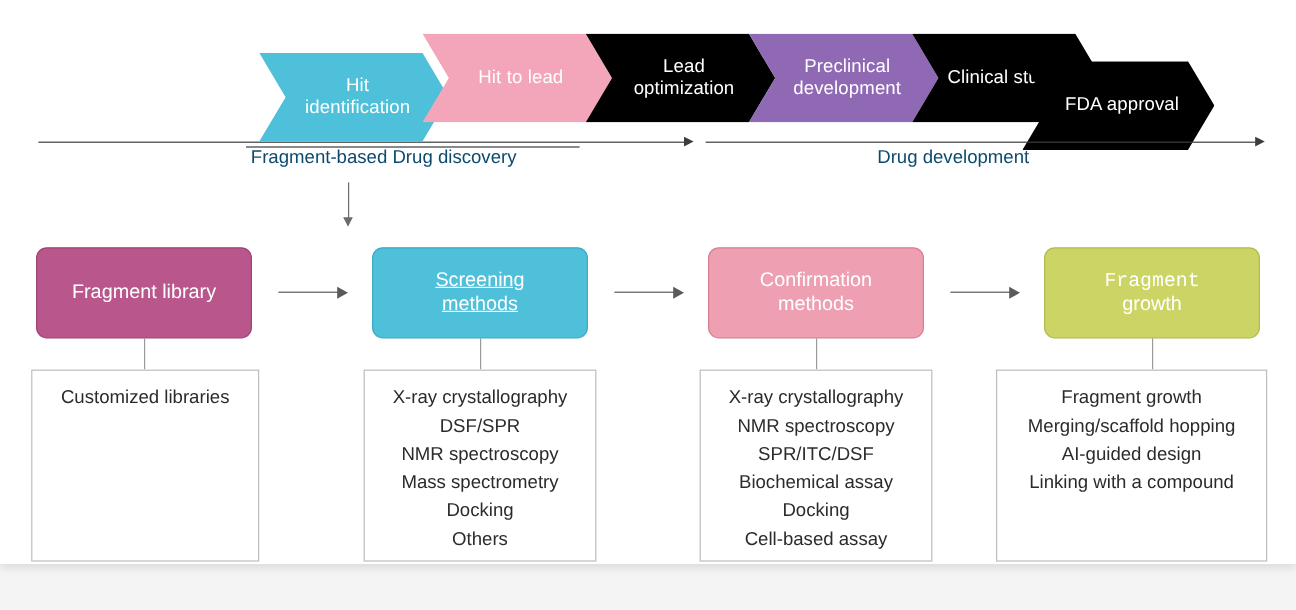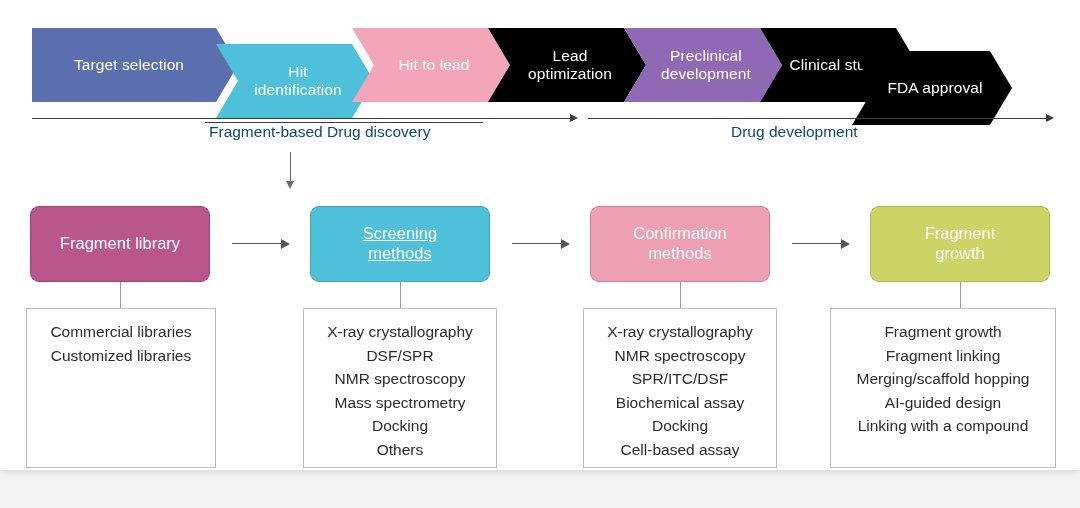--- a/index.html
+++ b/index.html
@@ -89,23 +89,20 @@
   }
 </style>
 </head>
 <body>
 
 <div id="page">
   <div class="card">
 
     <div class="banner">
 
-      <div class="chev first" style="left:0px;width:206px;background:#5b6fae;">
-        <span>Target selection</span>
-      </div>
 
       <div class="chev mid" style="left:184px;width:158px;background:#4ec0d9;margin-top:16px;">
         <span>
             <div>Hit</div>
             <div>identification</div>
           </span>
       </div>
 
       <div class="chev mid" style="left:320px;width:158px;background:#f3a6b9;">
         <span>Hit to lead</span>
@@ -162,41 +159,40 @@
 
     <div class="stage" style="left:590px;width:180px;background:#ef9fb2;border:1px solid #d4808f;">
       <div>
         <span style="display: block;">Confirmation</span>
         <span style="display: block;">methods</span>
       </div>
     </div>
 
     <div class="stage" style="left:870px;width:180px;background:#cdd466;border:1px solid #b2b94e;">
       <div>
-        <span style="display: block;">Fragment</span>
+        <span style="display: block; font-family: Liberation Mono, monospace;">Fragment</span>
         <span style="display: block;">growth</span>
       </div>
     </div>
 
     <div class="sarrow" style="left:232px;top:243px;width:50px;"></div>
     <div class="sarrowhead" style="left:281px;top:239px;"></div>
 
     <div class="sarrow" style="left:512px;top:243px;width:50px;"></div>
     <div class="sarrowhead" style="left:561px;top:239px;"></div>
 
     <div class="sarrow" style="left:792px;top:243px;width:50px;"></div>
     <div class="sarrowhead" style="left:841px;top:239px;"></div>
 
     <div class="hlink" style="left:120px;top:282px;height:26px;"></div>
     <div class="hlink" style="left:400px;top:282px;height:26px;"></div>
     <div class="hlink" style="left:680px;top:282px;height:26px;"></div>
     <div class="hlink" style="left:960px;top:282px;height:26px;"></div>
 
     <div class="detail" style="left:26px;width:190px;height:160px;">
-      <div>Commercial libraries</div>
       <div>Customized libraries</div>
     </div>
 
     <div class="detail" style="left:303px;width:194px;height:160px;">
       <div>X-ray crystallography</div>
       <div>DSF/SPR</div>
       <div>NMR spectroscopy</div>
       <div>Mass spectrometry</div>
       <div>Docking</div>
       <div>Others</div>
@@ -206,20 +202,19 @@
       <div>X-ray crystallography</div>
       <div>NMR spectroscopy</div>
       <div>SPR/ITC/DSF</div>
       <div>Biochemical assay</div>
       <div>Docking</div>
       <div>Cell-based assay</div>
     </div>
 
     <div class="detail" style="left:830px;width:226px;height:160px;text-align:center;">
       <div>Fragment growth</div>
-      <div>Fragment linking</div>
       <div>Merging/scaffold hopping</div>
       <div>AI-guided design</div>
       <div>Linking with a compound</div>
     </div>
 
   </div>
 </div>
 
 </body></html>

